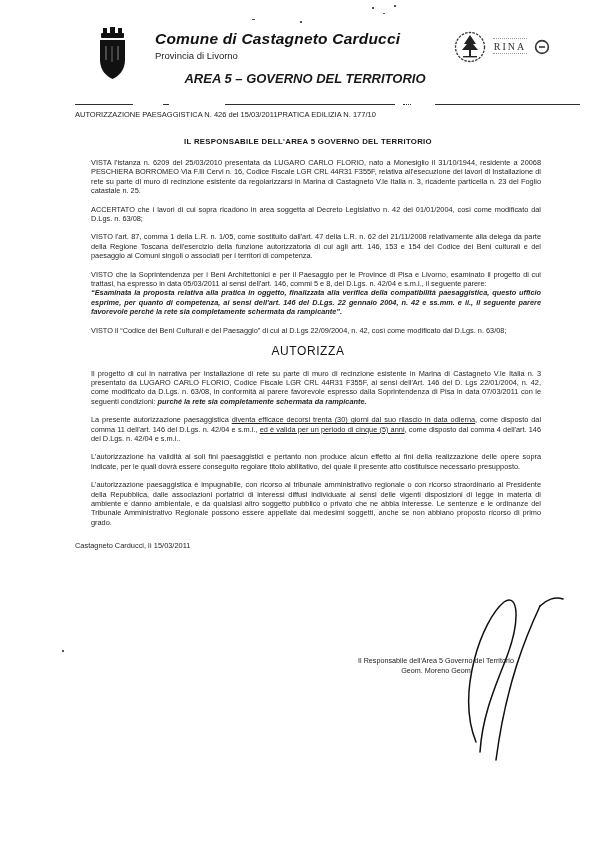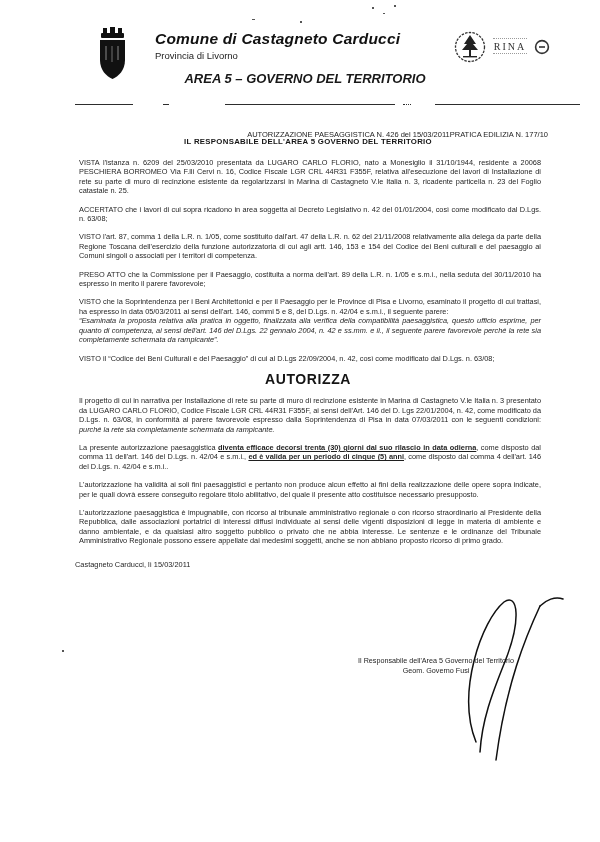--- a/index.html
+++ b/index.html
@@ -21,28 +21,28 @@
   .rina{font-family:"Liberation Serif",serif;font-size:10px;letter-spacing:2px;color:#333;}
   
   .rule{position:absolute;top:104px;left:75px;right:52px;height:3px;}
   .rule span{position:absolute;top:0;border-top:1.6px solid #2d2d2d;height:0;}
   .rs1{left:0;width:58px;}
   .rs2{left:150px;width:170px;}
   .rs3{left:328px;width:8px;border-top-style:dotted !important;}
   .rs4{left:360px;width:145px;}
   .rs5{left:88px;width:6px;}
   
-  .refline{position:absolute;top:130px;left:75px;right:52px;display:flex;justify-content:flex-end;font-size:7.5px;color:#222;}
+  .refline{position:absolute;top:110px;left:75px;right:52px;display:flex;justify-content:flex-start;font-size:7.5px;color:#222;}
   
   .doc-title{position:absolute;top:137px;left:75px;width:466px;text-align:center;font-size:7.8px;font-weight:bold;letter-spacing:.3px;color:#161616;}
   .body{position:absolute;top:158px;left:75px;width:466px;font-size:7.35px;line-height:9.4px;text-align:justify;color:#1f1f1f;}
-  .body p{margin:0 0 9px 4px;}
-  .bi{font-weight:normal;font-style:italic;}
-  .bul{font-weight:bold;text-decoration:underline;}
-  .authorize{text-align:center;font-weight:bold;font-size:14px;letter-spacing:.6px;margin:12px 0 12px 0;color:#141414;}
+  .body p{margin:0 0 9px 16px;}
+  .bi{font-weight:bold;font-style:italic;}
+  .bul{font-weight:normal;text-decoration:underline;}
+  .authorize{text-align:center;font-weight:normal;font-size:12px;letter-spacing:.6px;margin:12px 0 12px 0;color:#141414;}
   .place-date{margin-top:14px;font-size:7.4px;}
   
   .sig-block{position:absolute;top:656px;right:44px;width:240px;text-align:center;font-size:7.2px;line-height:9.5px;color:#1d1d1d;}
   .sig-svg{position:absolute;top:592px;left:442px;}
   
   .speck{position:absolute;background:#555;}
   .sp1{left:372px;top:7px;width:2px;height:2px;}
   .sp2{left:394px;top:5px;width:2px;height:2px;}
   .sp3{left:383px;top:13px;width:2px;height:1px;}
   .sp4{left:252px;top:19px;width:3px;height:1px;}
@@ -118,23 +118,20 @@
     </p>
 
     <p>
       <span>ACCERTATO che i lavori di cui sopra ricadono in area soggetta al Decreto Legislativo n. 42 del 01/01/2004, così come modificato dal D.Lgs. n. 63/08;</span>
     </p>
 
     <p>
       <span>VISTO l'art. 87, comma 1 della L.R. n. 1/05, come sostituito dall'art. 47 della L.R. n. 62 del 21/11/2008 relativamente alla delega da parte della Regione Toscana dell'esercizio della funzione autorizzatoria di cui agli artt. 146, 153 e 154 del Codice dei Beni culturali e del paesaggio ai Comuni singoli o associati per i territori di competenza.</span>
     </p>
 
-    <p>
-      <span>PRESO ATTO che la Commissione per il Paesaggio, costituita a norma dell'art. 89 della L.R. n. 1/05 e s.m.i., nella seduta del 30/11/2010 ha espresso in merito il parere favorevole;</span>
-    </p>
 
     <p>
       <span>VISTO che la Soprintendenza per i Beni Architettonici e per il Paesaggio per le Province di Pisa e Livorno, esaminato il progetto di cui trattasi, ha espresso in data 05/03/2011 ai sensi dell'art. 146, commi 5 e 8, del D.Lgs. n. 42/04 e s.m.i., il seguente parere:</span><br>
       <span class="bi">“Esaminata la proposta relativa alla pratica in oggetto, finalizzata alla verifica della compatibilità paesaggistica, questo ufficio esprime, per quanto di competenza, ai sensi dell'art. 146 del D.Lgs. 22 gennaio 2004, n. 42 e ss.mm. e ii., il seguente parere favorevole perché la rete sia completamente schermata da rampicante”.</span>
     </p>
 
     <p>
       <span>VISTO il “Codice dei Beni Culturali e del Paesaggio” di cui al D.Lgs 22/09/2004, n. 42, così come modificato dal D.Lgs. n. 63/08;</span>
     </p>
 
@@ -155,21 +152,21 @@
 
     <p>
       <span>L'autorizzazione paesaggistica è impugnabile, con ricorso al tribunale amministrativo regionale o con ricorso straordinario al Presidente della Repubblica, dalle associazioni portatrici di interessi diffusi individuate ai sensi delle vigenti disposizioni di legge in materia di ambiente e danno ambientale, e da qualsiasi altro soggetto pubblico o privato che ne abbia interesse. Le sentenze e le ordinanze del Tribunale Amministrativo Regionale possono essere appellate dai medesimi soggetti, anche se non abbiano proposto ricorso di primo grado.</span>
     </p>
 
     <div class="place-date">Castagneto Carducci, lì 15/03/2011</div>
   </div>
 
   <div class="sig-block">
     <div>Il Responsabile dell'Area 5 Governo del Territorio</div>
-    <div>Geom. Governo Fusi</div>
+    <div>Geom. Moreno Geom</div>
   </div>
 
   <svg class="sig-svg" width="125" height="172" viewBox="0 0 125 172">
     <g fill="none" stroke="#101010" stroke-width="1.5" stroke-linecap="round">
       <path d="M34 150 C 14 100, 40 28, 62 10 C 76 0, 80 28, 62 72 C 50 102, 40 128, 38 160"></path>
       <path d="M98 14 C 84 44, 64 92, 54 168"></path>
       <path d="M98 14 C 104 8, 113 4, 121 7"></path>
     </g>
   </svg>
 

